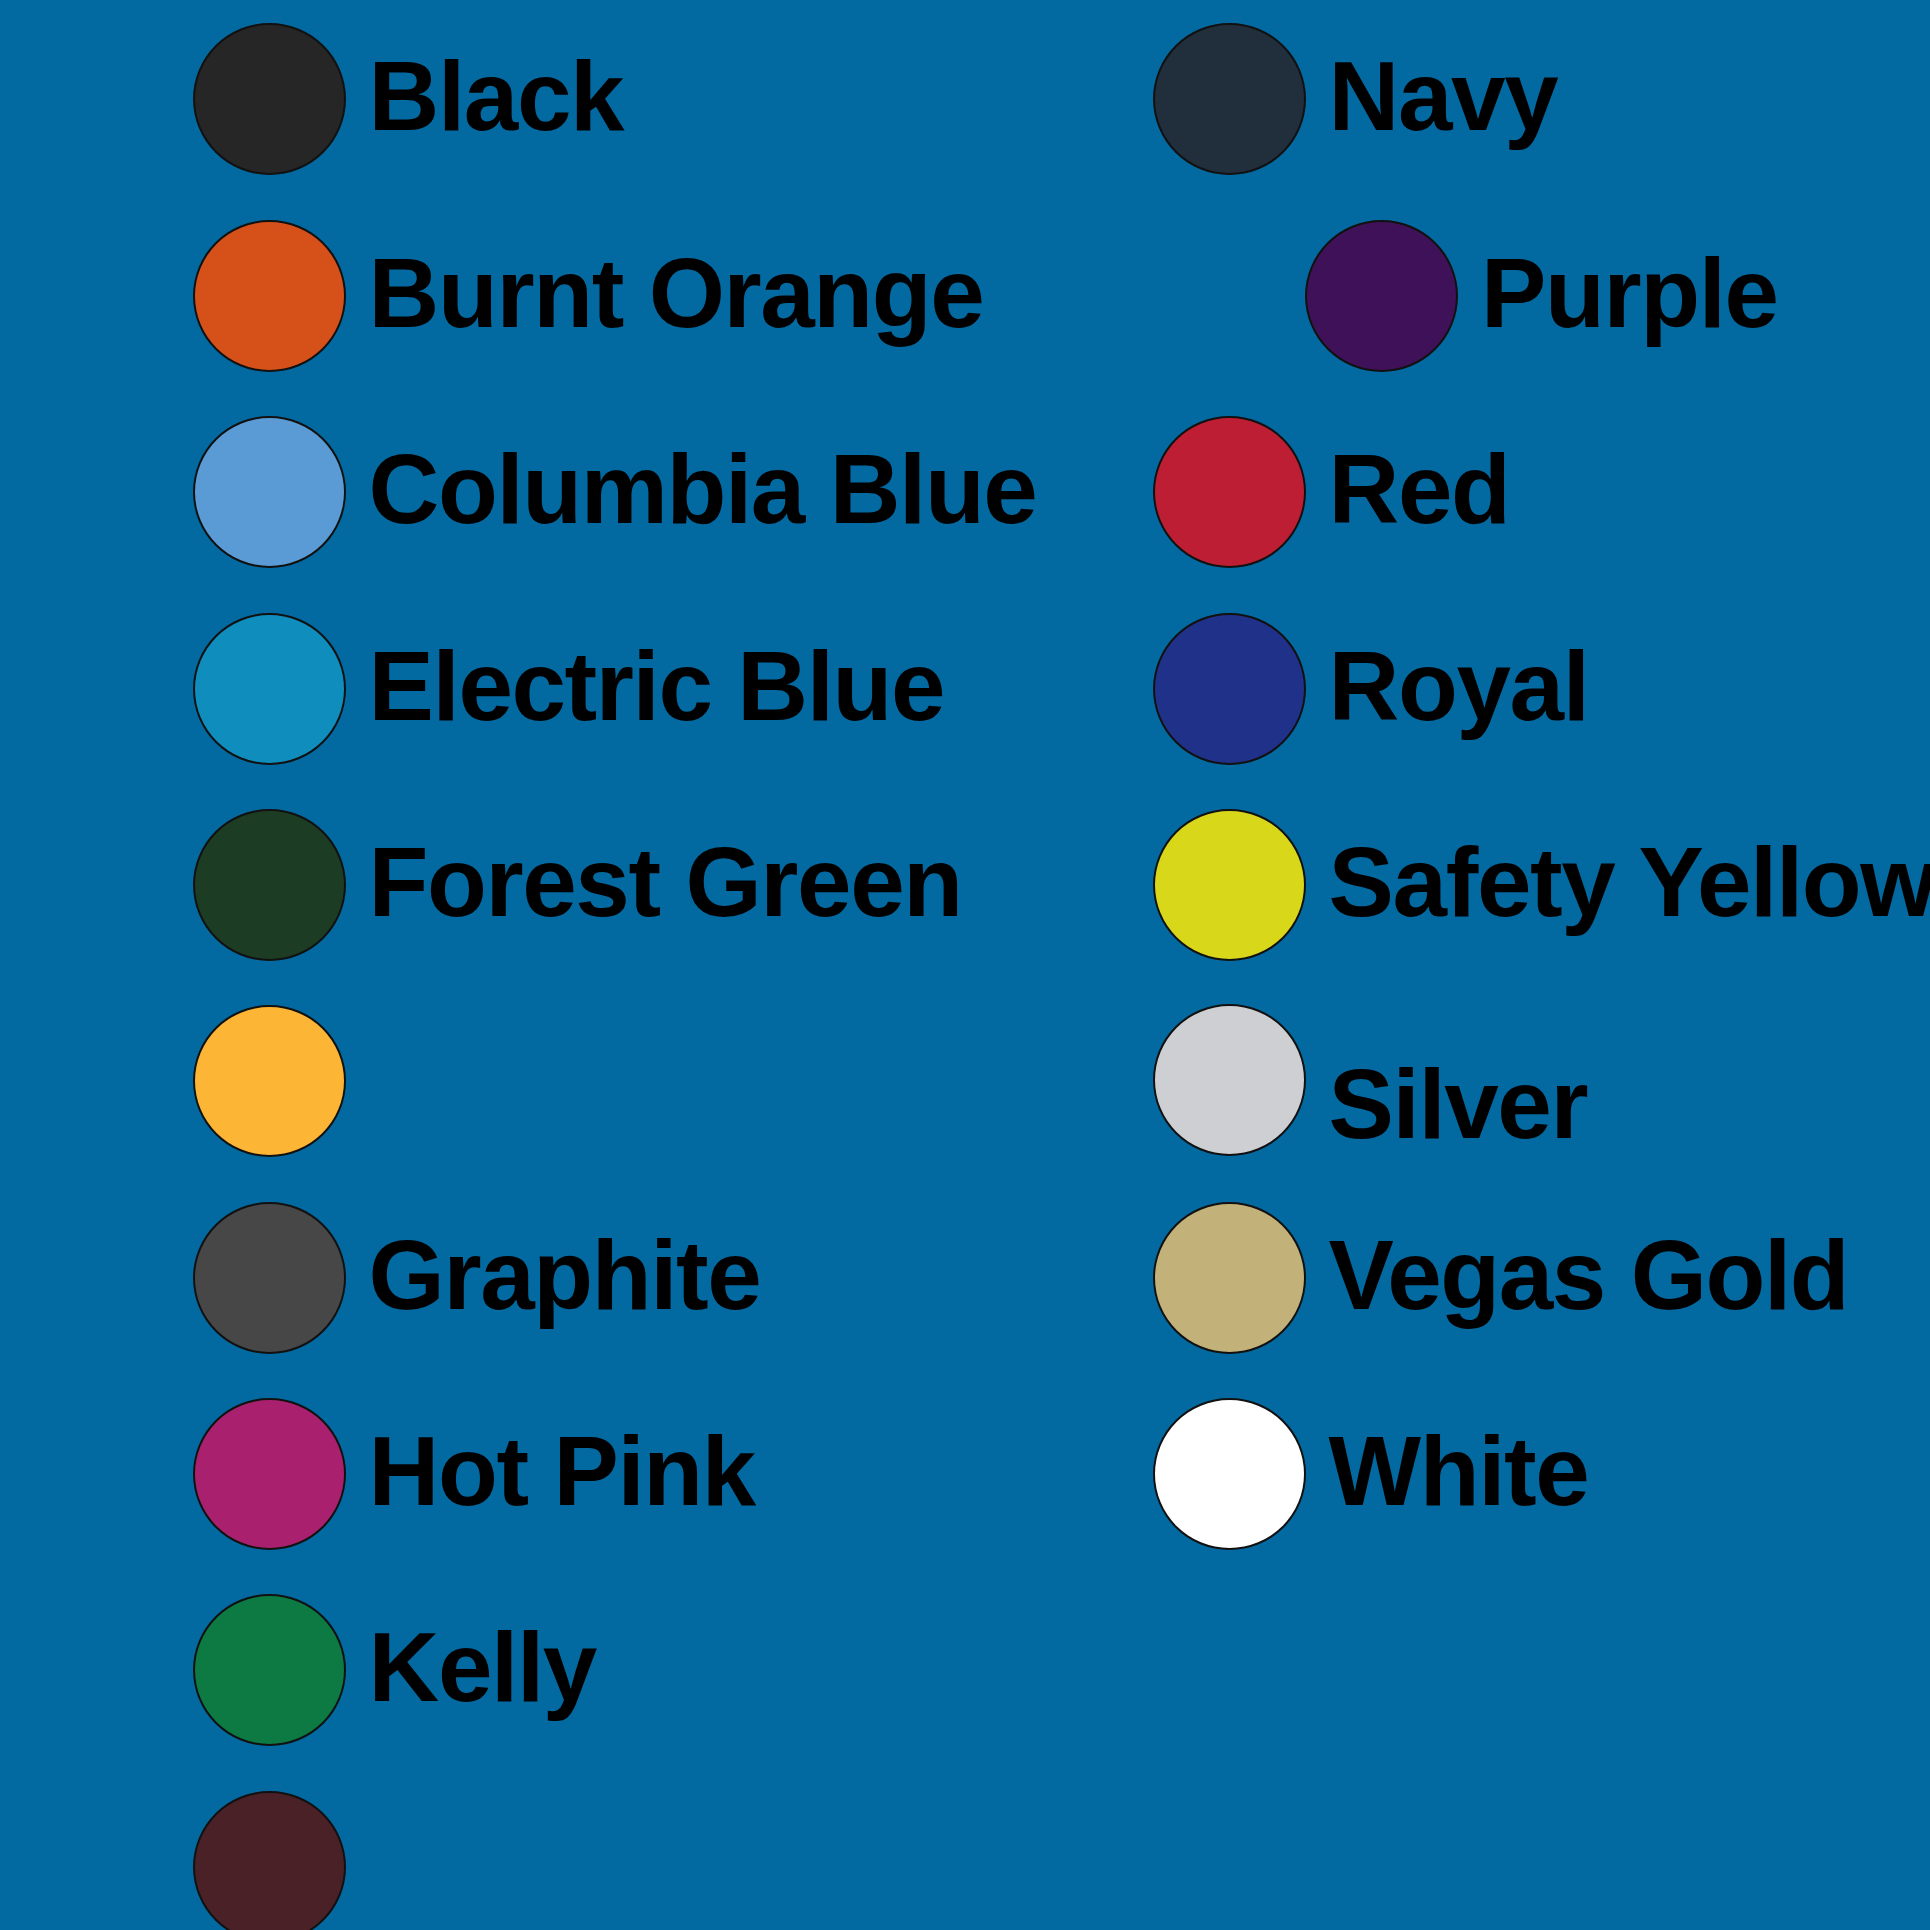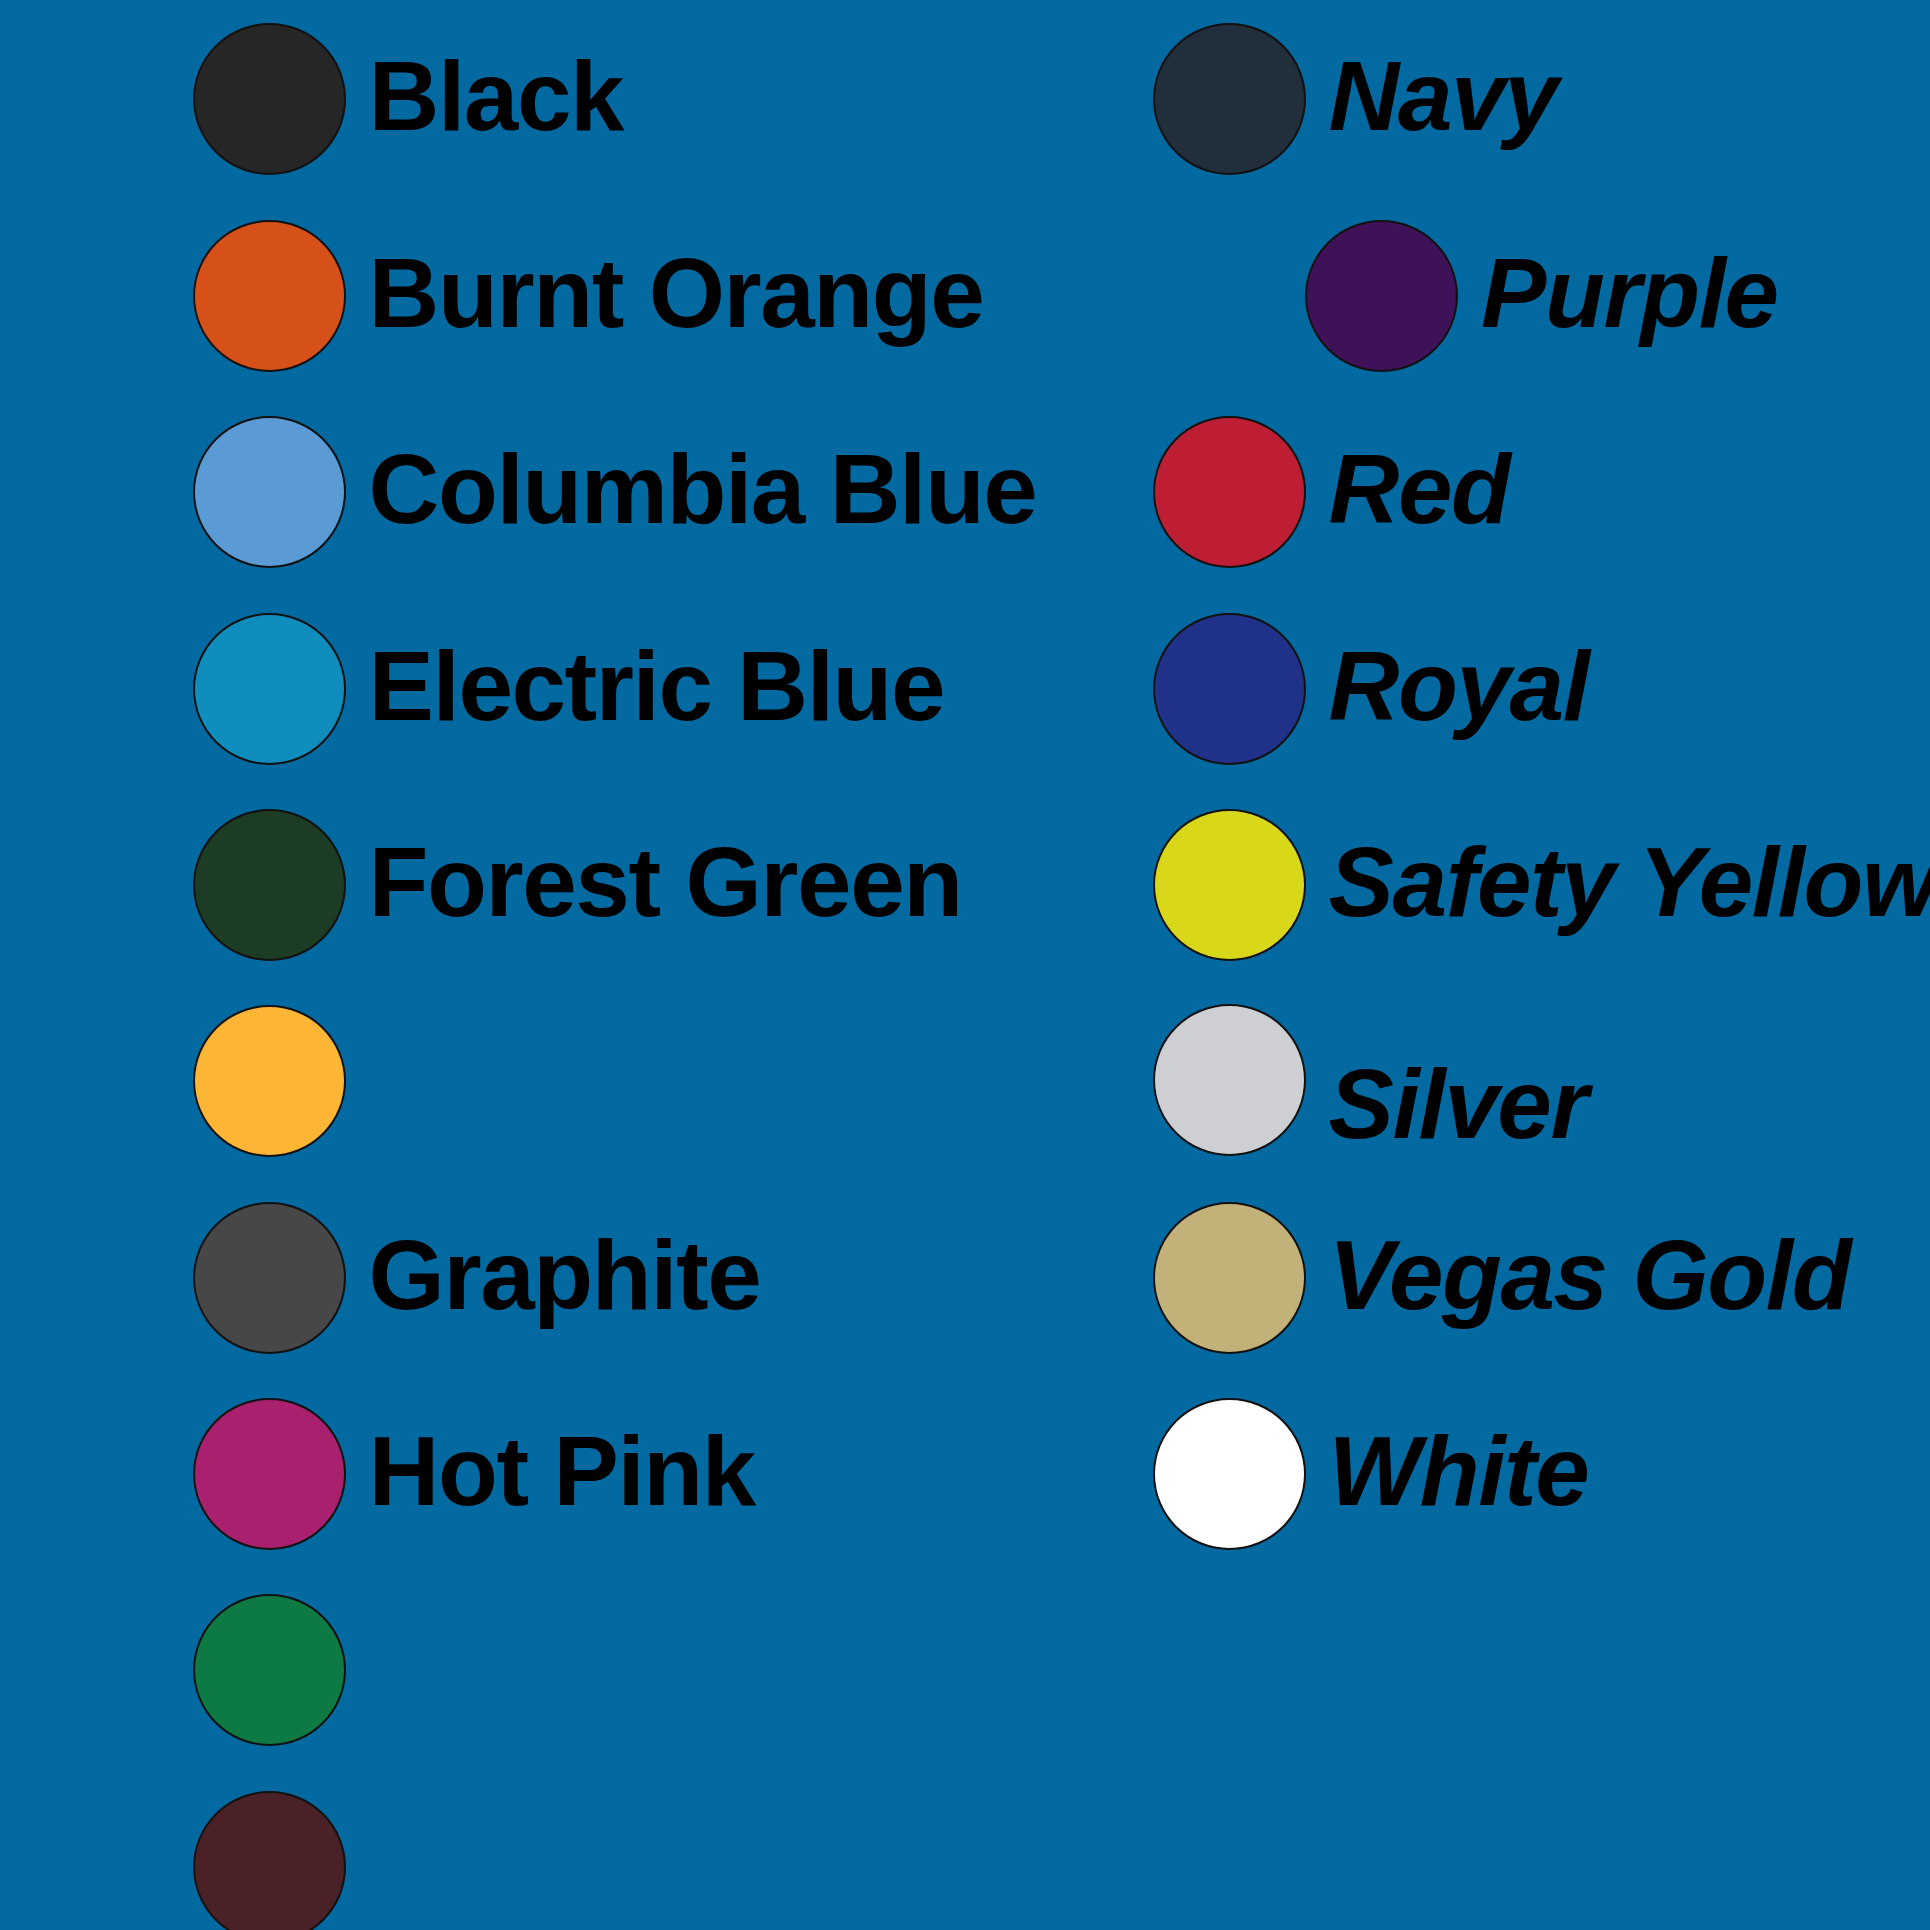--- a/index.html
+++ b/index.html
@@ -26,21 +26,21 @@
 
   .swatch-row {
     position:absolute;
     left:0;
     display:flex;
     align-items:center;
     height:153px;
     width:965px;
   }
   .swatch-row.left-row  { padding-left:193px; }
-  .swatch-row.right-row { padding-left:188px;font-style:italic; }
+  .swatch-row.right-row { padding-left:188px; }
 
   .swatch-dot {
     flex:0 0 auto;
     width:153px;
     height:152px;
     border-radius:50%;
     border:2.8px solid #111111;
     background:#ffffff;
   }
   .swatch-label {
@@ -86,20 +86,21 @@
       <div class="swatch-row left-row" style="top: 1201px;">
         <div class="swatch-dot" style="background: rgb(71, 71, 71);"></div>
         <span class="swatch-label">Graphite</span>
       </div>
       <div class="swatch-row left-row" style="top: 1397px;">
         <div class="swatch-dot" style="background: rgb(169, 33, 110);"></div>
         <span class="swatch-label">Hot Pink</span>
       </div>
       <div class="swatch-row left-row" style="top: 1593px;">
         <div class="swatch-dot" style="background: rgb(12, 122, 66);"></div>
+        <span class="swatch-label">Kelly</span>
       </div>
       <div class="swatch-row left-row" style="top: 1790px;">
         <div class="swatch-dot" style="background: rgb(75, 33, 40);"></div>
       </div>
     </div>
   <div class="legend-column" id="column-right">
       <div class="swatch-row right-row" style="top: 22.6px;">
         <div class="swatch-dot" style="background: rgb(33, 46, 60);"></div>
         <span class="swatch-label">Navy</span>
       </div>

